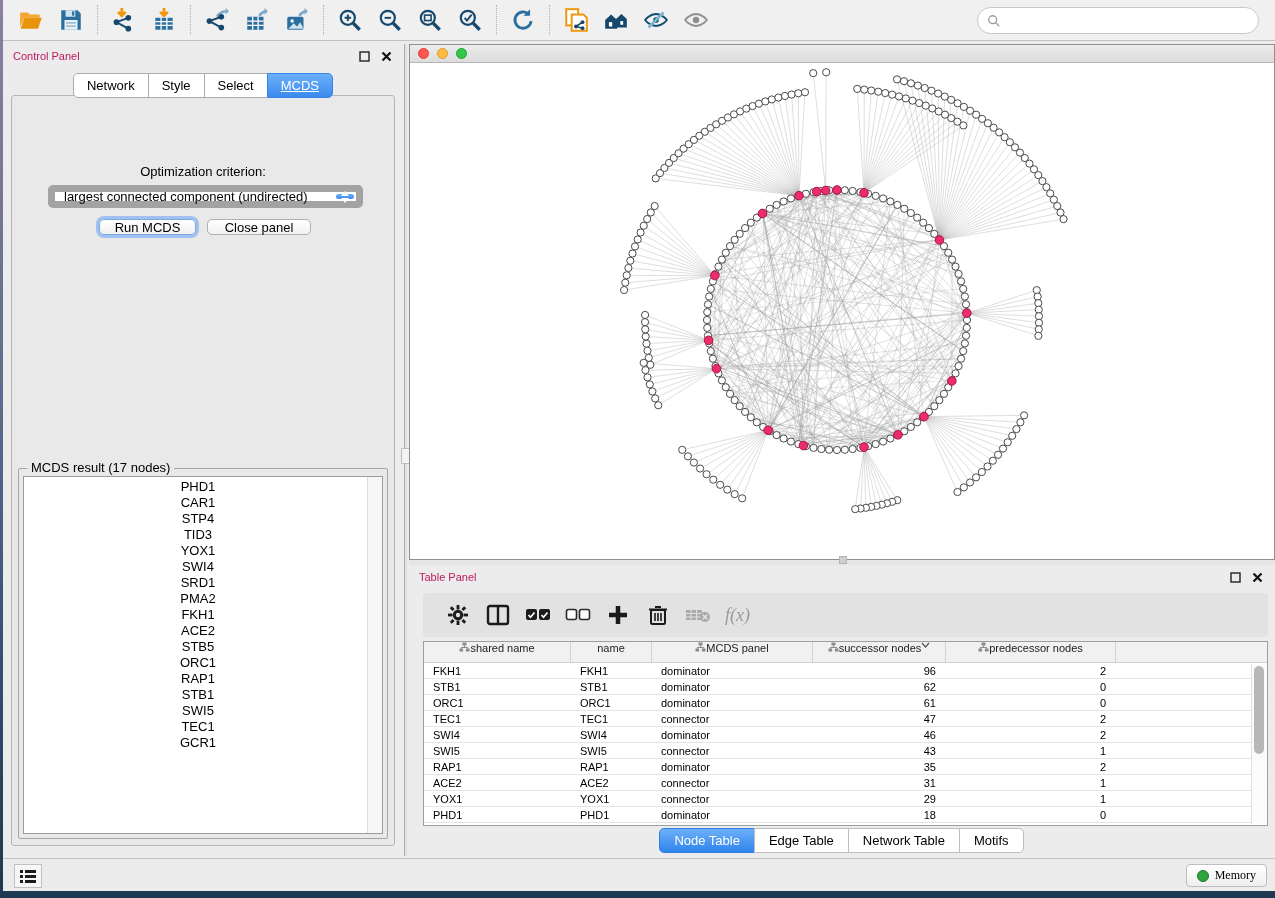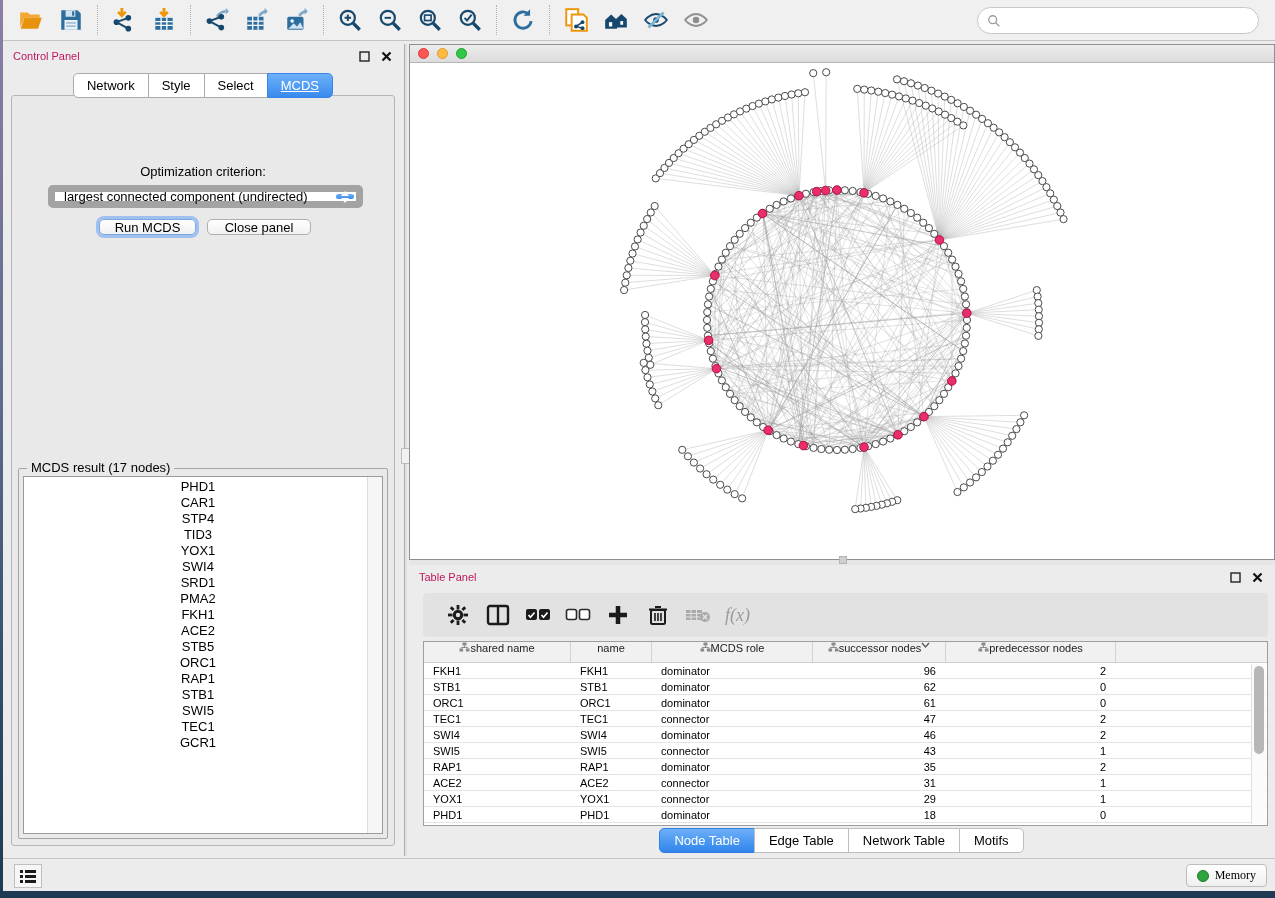--- a/index.html
+++ b/index.html
@@ -1179,21 +1179,21 @@
           <div class="th" style="width: 81px;">
             <span>name</span>
           </div>
           <div class="th" style="width: 161px;">
             <svg width="11" height="10" viewBox="0 0 11 10">
               <rect x="3.5" y="0.5" width="4" height="3" fill="#8a8a8a"></rect>
               <rect x="0.5" y="6.5" width="3.6" height="3" fill="#8a8a8a"></rect>
               <rect x="6.9" y="6.5" width="3.6" height="3" fill="#8a8a8a"></rect>
               <path d="M5.5 3.5v2M2.3 6.5v-1h6.4v1" stroke="#8a8a8a" fill="none"></path>
             </svg>
-            <span>MCDS role</span>
+            <span>MCDS panel</span>
           </div>
           <div class="th" style="width: 133px;">
             <svg width="11" height="10" viewBox="0 0 11 10">
               <rect x="3.5" y="0.5" width="4" height="3" fill="#8a8a8a"></rect>
               <rect x="0.5" y="6.5" width="3.6" height="3" fill="#8a8a8a"></rect>
               <rect x="6.9" y="6.5" width="3.6" height="3" fill="#8a8a8a"></rect>
               <path d="M5.5 3.5v2M2.3 6.5v-1h6.4v1" stroke="#8a8a8a" fill="none"></path>
             </svg>
             <span>successor nodes</span>
             <svg width="9" height="6" viewBox="0 0 9 6">

